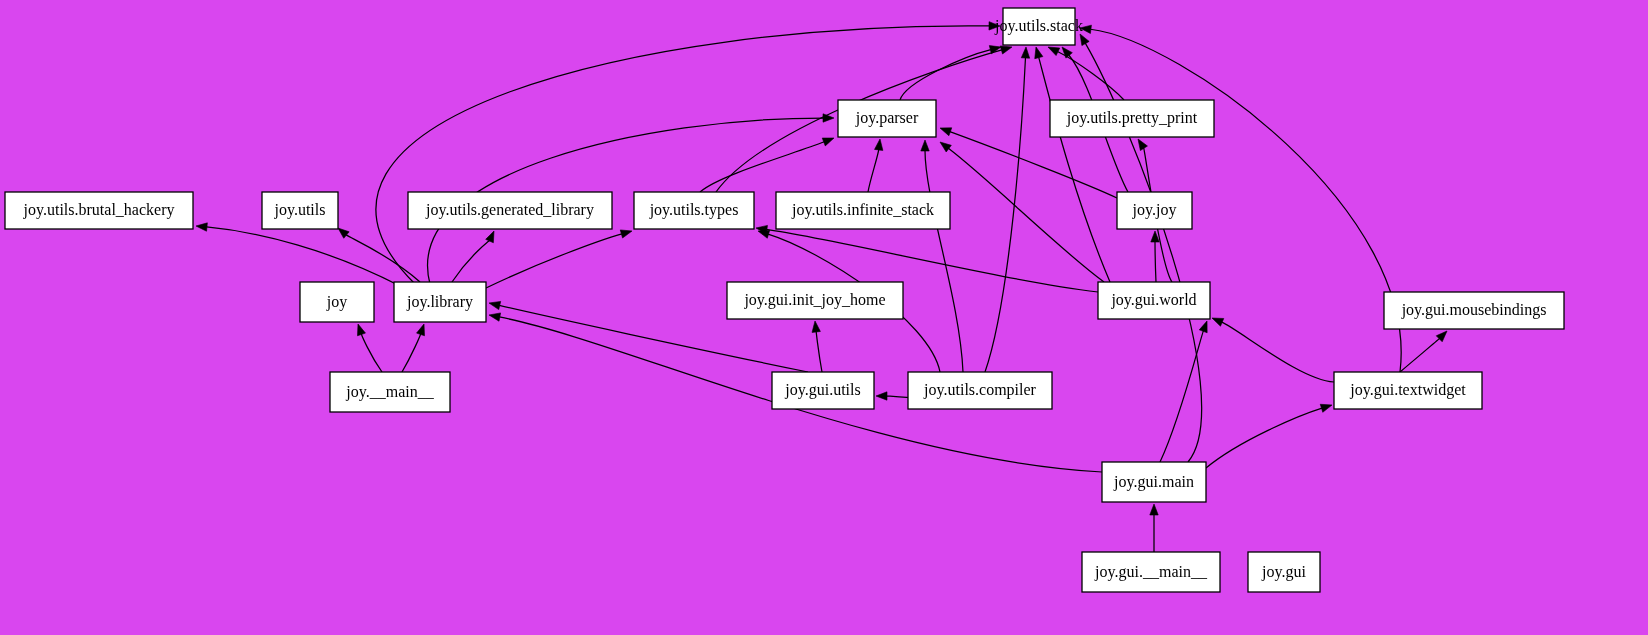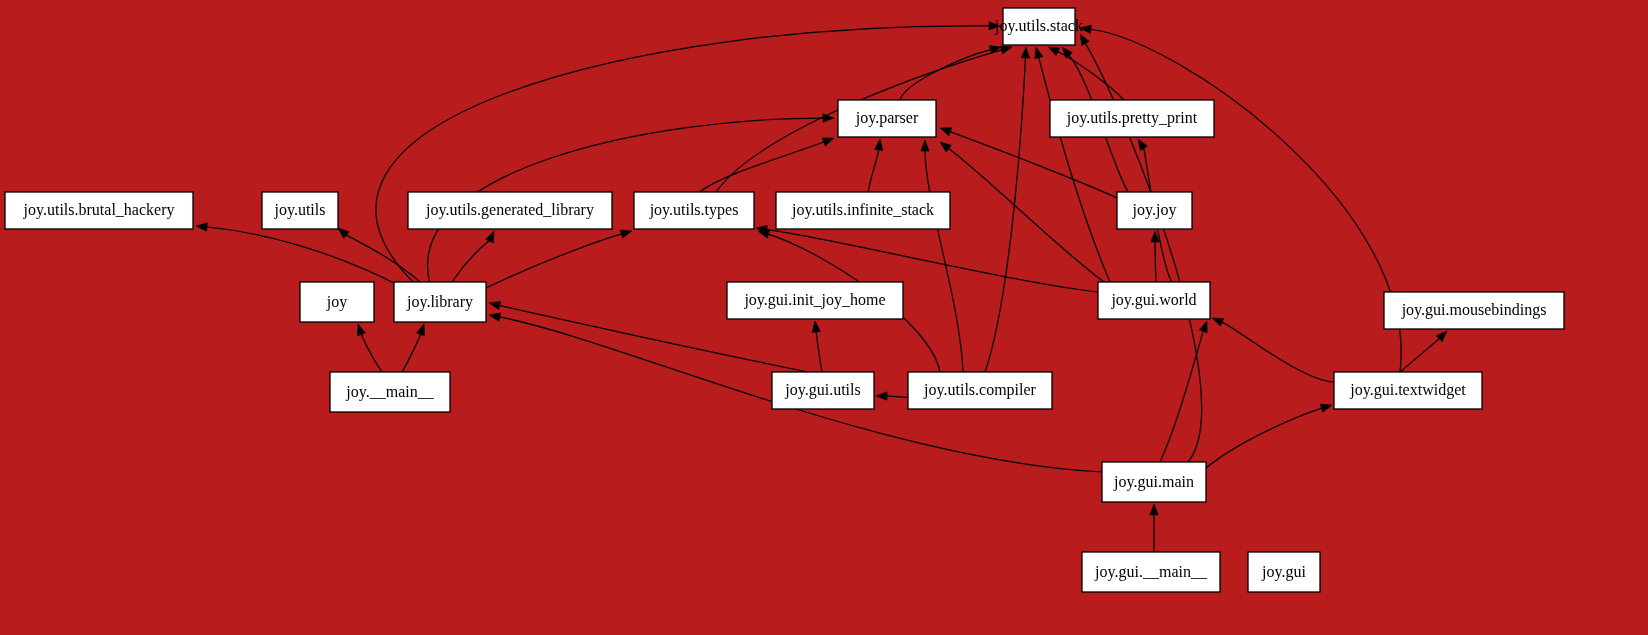--- a/index.html
+++ b/index.html
@@ -4,21 +4,21 @@
 <style>
   html, body {
     margin: 0;
     padding: 0;
     background: #ffffff;
   }
   #canvas {
     position: relative;
     width: 1648px;
     height: 635px;
-    background: #b91c1c;
+    background: #d946ef;
     font-family: "Liberation Serif", "DejaVu Serif", serif;
     overflow: hidden;
   }
   svg#graph {
     position: absolute;
     left: 0;
     top: 0;
     width: 1648px;
     height: 635px;
   }

